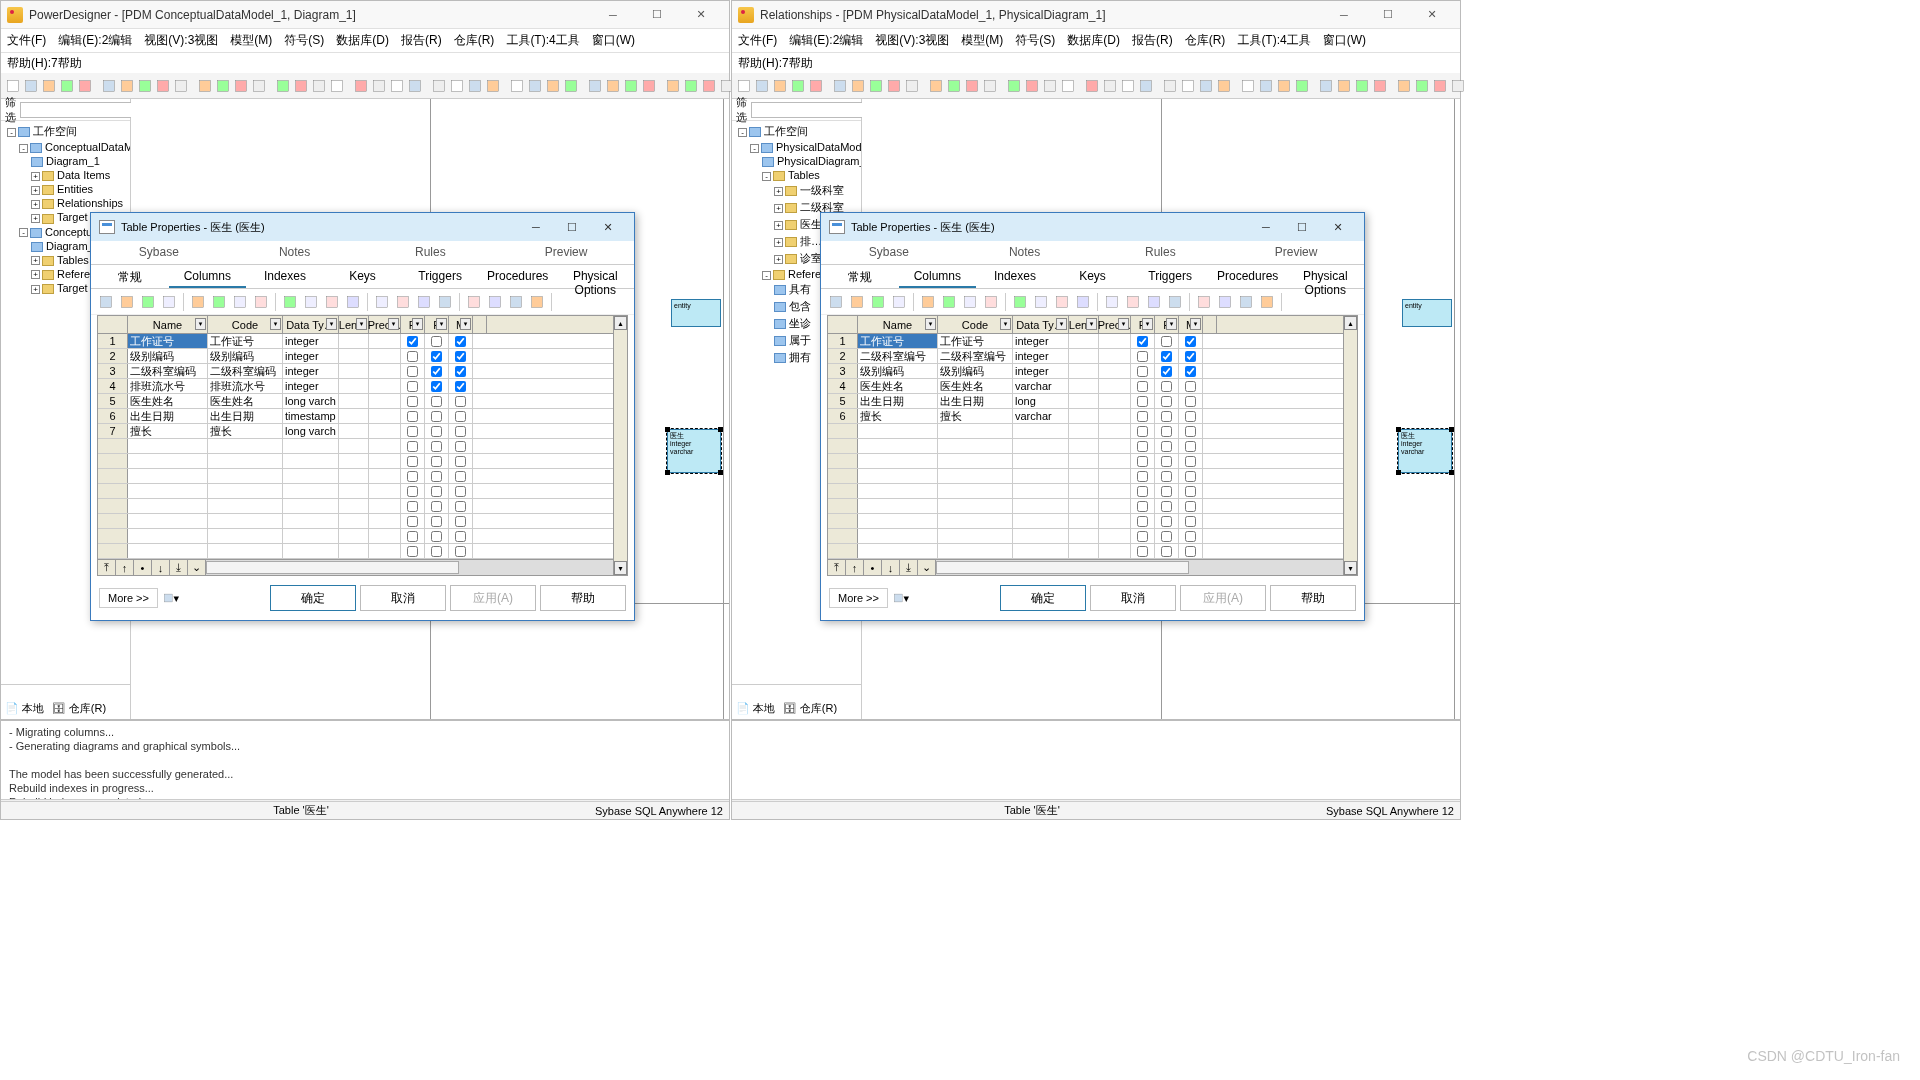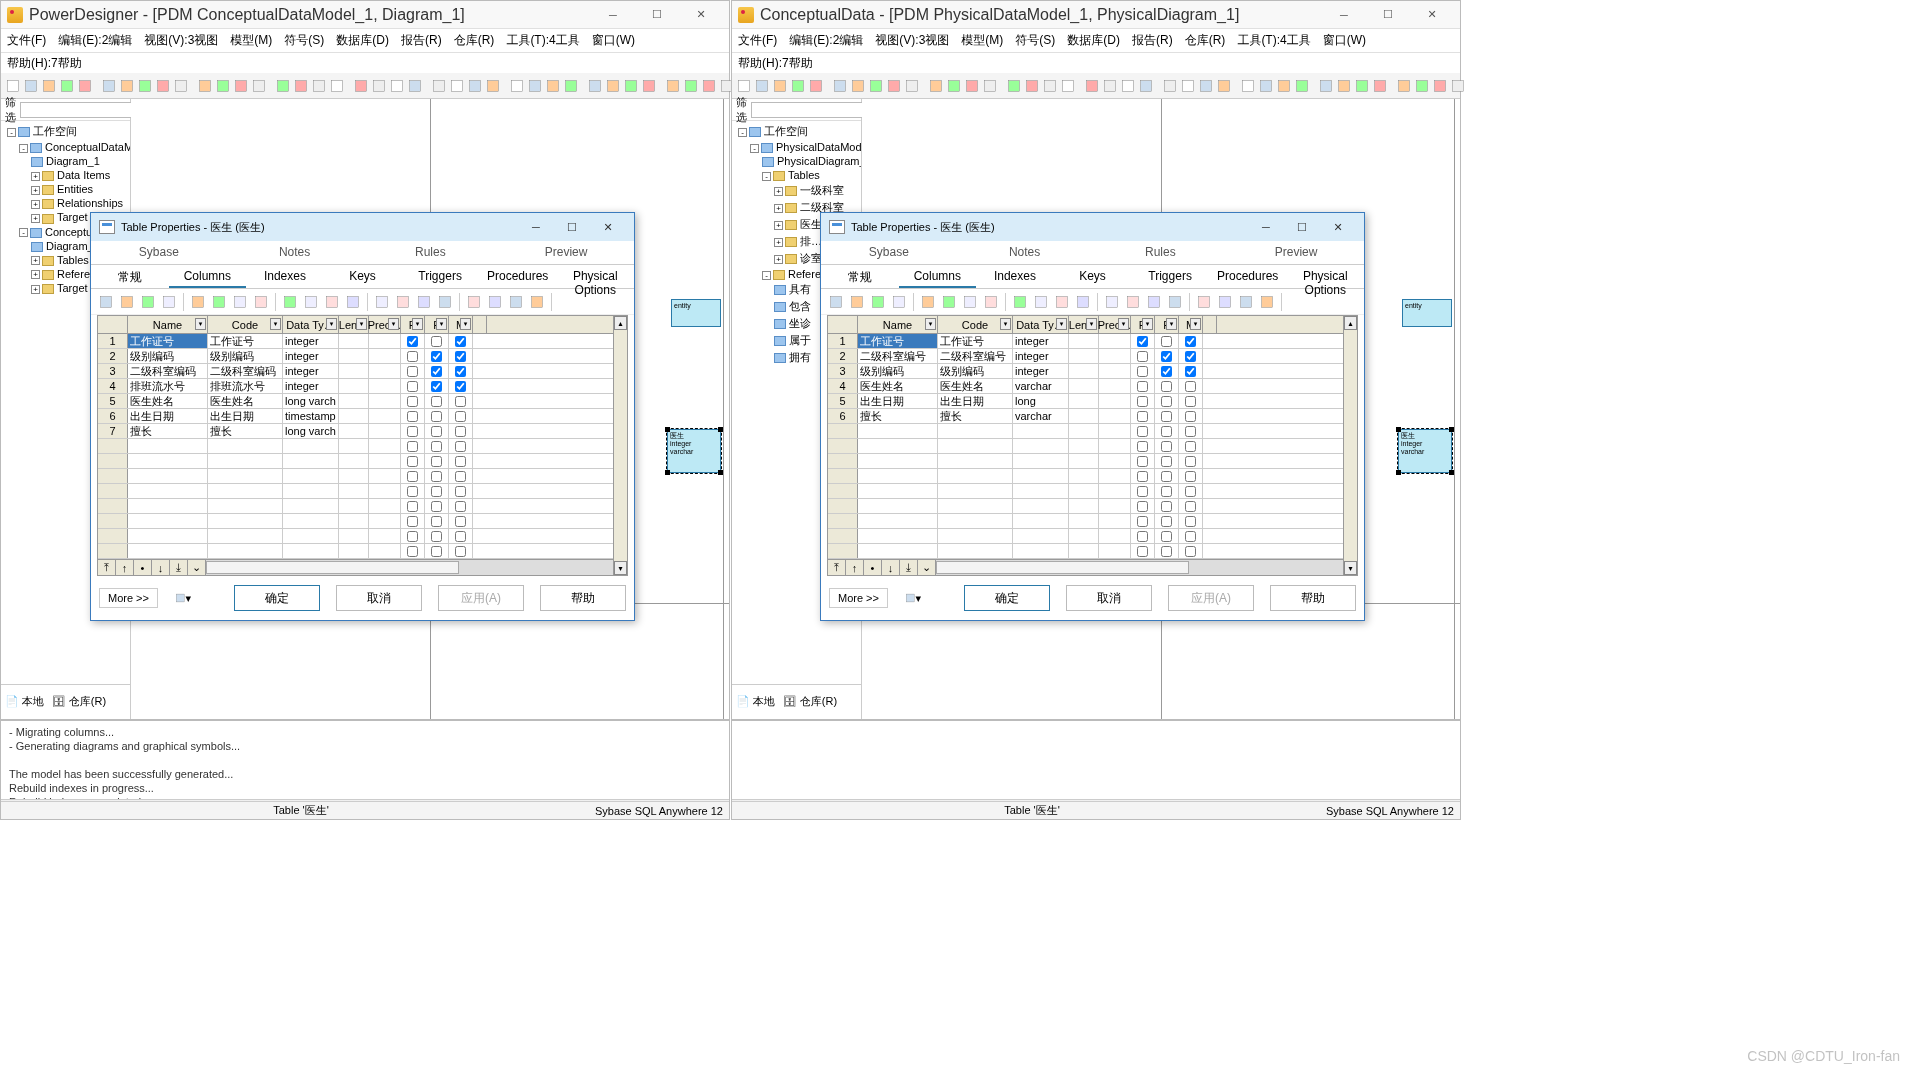--- a/index.html
+++ b/index.html
@@ -3,21 +3,21 @@
 <meta charset="utf-8">
 <style>
 * { box-sizing: border-box; margin: 0; padding: 0; font-family: "Microsoft YaHei", "Segoe UI", Arial, sans-serif; font-size: 11px; }
 body { background: #fff; width: 1920px; height: 1080px; overflow: hidden; position: relative; }
 .half { position: absolute; top: 0; width: 730px; height: 820px; border: 1px solid #bbb; }
 .half.left { left: 0; }
 .half.right { left: 731px; width: 730px; }
 .titlebar { height: 28px; background: #f8f8f8; display: flex; align-items: center; padding: 0 6px; border-bottom: 1px solid #e0e0e0; }
 .titlebar .icon { width: 16px; height: 16px; background: linear-gradient(#f7c64b,#e8a520); border-radius: 2px; margin-right: 6px; position:relative; }
 .titlebar .icon::after{content:"";position:absolute;left:3px;top:3px;width:4px;height:4px;background:#d24;border-radius:50%;}
-.titlebar .ttl { flex: 1; font-size: 16px; color: #333; }
+.titlebar .ttl { flex: 1; font-size: 12px; color: #333; }
 .winbtns { display: flex; gap: 0; }
 .winbtn { width: 44px; height: 28px; display: flex; align-items: center; justify-content: center; color: #555; cursor: pointer; }
 .menubar { height: 24px; display: flex; align-items: center; padding: 0 6px; gap: 12px; border-bottom: 1px solid #e0e0e0; }
 .menubar span { cursor: pointer; font-size: 12px; }
 .helpline { height: 20px; padding: 2px 6px; font-size: 12px; }
 .toolbar { height: 26px; background: #f4f4f4; border-bottom: 1px solid #ccc; display: flex; align-items: center; gap: 2px; padding: 0 4px; }
 .tbtn { width: 18px; height: 18px; border: 1px solid transparent; display:inline-flex;align-items:center;justify-content:center; cursor:pointer; }
 .tbtn svg{width:14px;height:14px;}
 .sep { width: 1px; height: 18px; background: #ccc; margin: 0 2px; }
 .mdi { position:relative; height: calc(100% - 28px - 24px - 20px - 26px); }
@@ -41,21 +41,21 @@
 .entitybox{position:absolute;border:1px solid #2a7aa8;background:#bde9f5;font-size:8px;padding:2px;min-width:50px;}
 .entitybox.sel{outline:1px dashed #000;}
 .entitybox.sel .hd{position:absolute;width:5px;height:5px;background:#000;}
 .botpanel { position: absolute; left: 0; right: 0; height: 100px; border-top: 2px solid #bbb; background: #fff; }
 .half.left .botpanel { bottom: 0; }
 .half.right .botpanel { bottom: 0; }
 .bottabs{position:absolute;bottom:0;left:0;right:0;height:20px;background:#f0f0f0;border-top:1px solid #ccc;display:flex;align-items:center;padding-left:20px;}
 .bottabs .bt{border:1px solid #aaa;border-bottom:none;padding:1px 8px;margin-right:-1px;background:#fff;cursor:pointer;font-size:10px;}
 .bottabs .arr{width:16px;text-align:center;cursor:pointer;}
 .botlog{padding:4px 8px;font-size:11px;line-height:14px;color:#333;}
-.localbar{position:absolute;bottom:102px;left:0;width:130px;height:22px;border-top:1px solid #ccc;display:flex;align-items:center;padding:16px 4px;gap:8px;}
+.localbar{position:absolute;bottom:102px;left:0;width:130px;height:22px;border-top:1px solid #ccc;display:flex;padding:16px 4px;gap:8px;}
 .localbar span{cursor:pointer;}
 .statusbar { position: absolute; bottom: 0; left: 0; right: 0; height: 18px; background: #f4f4f4; border-top: 1px solid #ccc; display: flex; align-items: center; padding: 0 6px; font-size: 11px; }
 .statusbar .s-left{flex:1;text-align:center;} .statusbar .s-right{}
 
 
 .dialog { position: absolute; width: 545px; background: #fff; border: 1px solid #3a7abd; box-shadow: 2px 2px 8px rgba(0,0,0,0.3); z-index: 100; }
 .dlg-title { height: 28px; background: #d9ecf9; display: flex; align-items: center; padding: 0 8px; font-size: 12px; }
 .dlg-title .di{width:16px;height:14px;background:#fff;border:1px solid #888;margin-right:6px;position:relative;}
 .dlg-title .di::before{content:"";position:absolute;top:2px;left:2px;right:2px;height:3px;background:#4a90d9;}
 .dlg-title .dt{flex:1;}
@@ -73,21 +73,21 @@
 .gridrow{display:flex;height:15px;border-bottom:1px solid #ccc;}
 .gridrow .gc{border-right:1px solid #ccc;padding:0 2px;overflow:hidden;white-space:nowrap;font-size:11px;display:flex;align-items:center;}
 .gridrow .rownum{background:#ece9d8;justify-content:center;border-right:1px solid #999;}
 .gridrow .sel{background:#3a7abd;color:#fff;}
 .gc input[type=checkbox]{width:11px;height:11px;margin:auto;}
 .col-num{width:30px;} .col-name{width:80px;} .col-code{width:75px;} .col-dt{width:56px;} .col-len{width:30px;} .col-prec{width:32px;} .col-p{width:24px;} .col-f{width:24px;} .col-m{width:24px;} .col-scroll{width:14px;}
 .gridfoot{height:16px;display:flex;background:#ece9d8;border-top:1px solid #999;}
 .gridfoot .gf{width:18px;border-right:1px solid #999;display:flex;align-items:center;justify-content:center;cursor:pointer;}
 .gridfoot .gscroll{flex:1;background:#ddd;position:relative;}
 .gridfoot .gscroll .thumb{position:absolute;left:0;top:1px;bottom:1px;width:60%;background:#f4f4f4;border:1px solid #aaa;}
-.dlg-buttons{height:44px;display:flex;align-items:center;padding:0 8px;gap:16px;}
+.dlg-buttons{height:44px;display:flex;align-items:center;padding:0 8px;gap:4px;}
 .dlg-buttons .more{border:1px solid #ccc;padding:3px 8px;cursor:pointer;font-size:11px;}
 .dlg-buttons .spacer{flex:1;}
 .dlg-buttons button{width:86px;height:26px;border:1px solid #bbb;background:#fff;cursor:pointer;font-size:12px;}
 .dlg-buttons button.primary{border:1px solid #2a7aa8;}
 .dlg-buttons button:disabled{color:#aaa;}
 .vscroll{position:absolute;right:0;top:0;bottom:0;width:14px;background:#ece9d8;border-left:1px solid #999;}
 .vscroll .va{height:14px;border:1px solid #888;background:#eee;display:flex;align-items:center;justify-content:center;font-size:8px;cursor:pointer;}
 .watermark{position:absolute;right:20px;bottom:16px;font-size:14px;color:rgba(120,120,120,0.45);font-family:Arial;}
 </style>
 </head>
@@ -382,21 +382,21 @@
         </div>
       </div>
       <div class="statusbar">
         <span class="s-left">Table '医生'</span>
         <span class="s-right">Sybase SQL Anywhere 12</span>
       </div>
     </div>
     <div class="half right">
       <div class="titlebar">
         <span class="icon"></span>
-        <span class="ttl">ConceptualData - [PDM PhysicalDataModel_1, PhysicalDiagram_1]</span>
+        <span class="ttl">Relationships - [PDM PhysicalDataModel_1, PhysicalDiagram_1]</span>
         <div class="winbtns">
           <div class="winbtn">─</div>
           <div class="winbtn">☐</div>
           <div class="winbtn">✕</div>
         </div>
       </div>
       <div class="menubar">
         <span>文件(F)</span>
         <span>编辑(E):2编辑</span>
         <span>视图(V):3视图</span>

